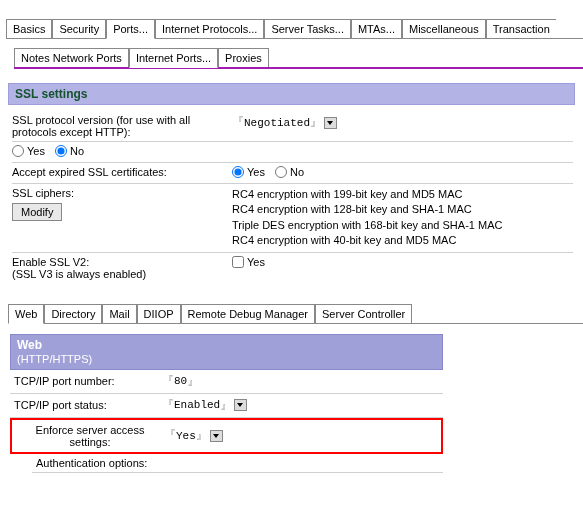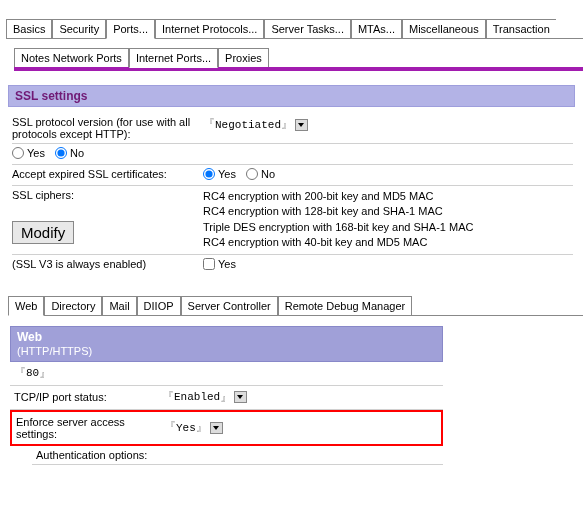--- a/index.html
+++ b/index.html
@@ -35,39 +35,40 @@
     border-bottom: 1px solid #fff;
     margin-bottom: -1px;
     z-index: 2;
   }
   .subtabs-row {
     display: flex;
     align-items: flex-end;
     margin-top: 8px;
     margin-left: 14px;
     height: 20px;
-    border-bottom: 4px solid #a21caf;
+    border-bottom: 2px solid #a21caf;
   }
   .section-header {
     background: #b3b3e6;
-    color: #701a75;
+    color: #14532d;
     font-weight: bold;
     font-size: 12px;
     padding: 3px 6px;
     margin: 14px 8px 0 8px;
     border: 1px solid #9e9edc;
   }
   .content {
     margin: 6px 10px 0 12px;
   }
   .row {
     display: flex;
     align-items: flex-start;
     padding: 3px 0;
     border-bottom: 1px solid #d0d0d0;
+    gap: 29px;
   }
   .row-noborder { border-bottom: none; }
   .label-cell {
     width: 185px;
     padding-right: 6px;
   }
   .value-cell {
     flex: 1;
   }
   .field-wrap {
@@ -107,23 +108,23 @@
     display: inline-flex;
     align-items: center;
     gap: 3px;
   }
   input[type="radio"], input[type="checkbox"] {
     margin: 0;
     width: 12px;
     height: 12px;
   }
   .btn {
-    font-size: 15px;
+    font-size: 11px;
     padding: 2px 8px;
-    margin-top: 20px;
+    margin-top: 4px;
     background: #e8e8e8;
     border: 1px solid #888;
     cursor: pointer;
   }
   .cipher-list {
     line-height: 1.4;
   }
   .lower-tabs {
     display: flex;
     align-items: flex-end;
@@ -156,20 +157,21 @@
     padding: 3px 4px;
     border-bottom: 1px solid #d0d0d0;
   }
   .web-label {
     width: 148px;
   }
   .highlight-box {
     border: 2px solid #f00;
     margin: 0 140px 0 10px;
     padding: 2px;
+    text-align: center;
   }
   .highlight-box .web-row {
     border-bottom: none;
     padding: 2px 2px;
   }
 </style>
 </head>
 <body>
 
 <div class="tabs-row">
@@ -235,57 +237,59 @@
       </span>
     </div>
   </div>
 
   <div class="row">
     <div class="label-cell">
       <div>SSL ciphers:</div>
       <button class="btn">Modify</button>
     </div>
     <div class="value-cell cipher-list">
-      <div>RC4 encryption with 200-bit key and MD5 MAC</div>
+      <div>RC4 encryption with 199-bit key and MD5 MAC</div>
       <div>RC4 encryption with 128-bit key and SHA-1 MAC</div>
       <div>Triple DES encryption with 168-bit key and SHA-1 MAC</div>
       <div>RC4 encryption with 40-bit key and MD5 MAC</div>
     </div>
   </div>
 
   <div class="row row-noborder">
     <div class="label-cell">
+      <div>Enable SSL V2:</div>
       <div>(SSL V3 is always enabled)</div>
     </div>
     <div class="value-cell">
       <label class="radio-item">
           <input type="checkbox" style=""> 
           <span>Yes</span>
         </label>
     </div>
   </div>
 
 </div>
 
 <div class="lower-tabs">
   <div class="tab active">Web</div>
   <div class="tab">Directory</div>
   <div class="tab">Mail</div>
   <div class="tab">DIIOP</div>
+  <div class="tab">Remote Debug Manager</div>
   <div class="tab">Server Controller</div>
-  <div class="tab">Remote Debug Manager</div>
 </div>
 
 <div class="web-section-header">
   <span class="title">Web</span><br>
   <span class="sub">(HTTP/HTTPS)</span>
 </div>
 
 <div class="web-rows">
   <div class="web-row">
+    <div class="web-label">TCP/IP port number:</div>
     <div>
       <span class="field-wrap">
         <span class="bracket">『</span>
           <span>80</span>
           <span class="bracket">』</span>
       </span>
     </div>
   </div>
   <div class="web-row">
     <div class="web-label">TCP/IP port status:</div>

